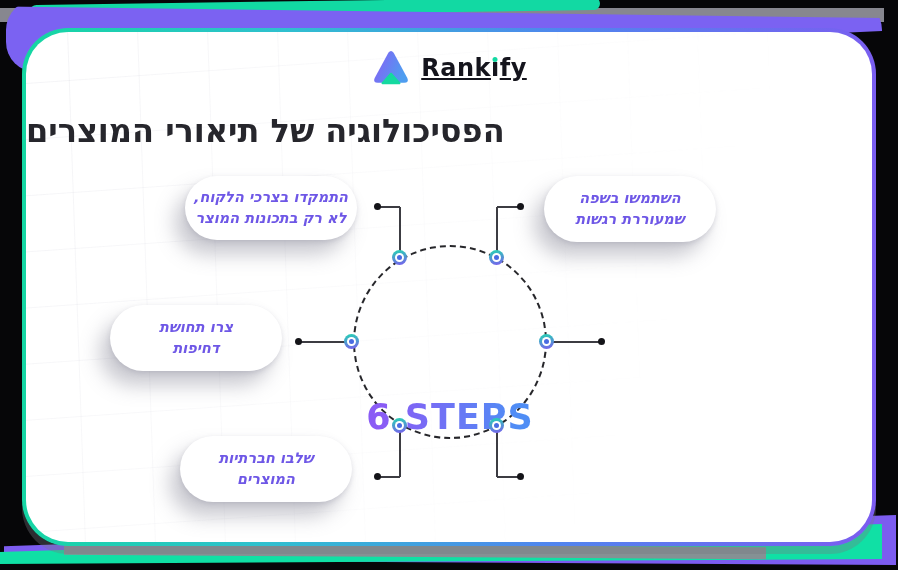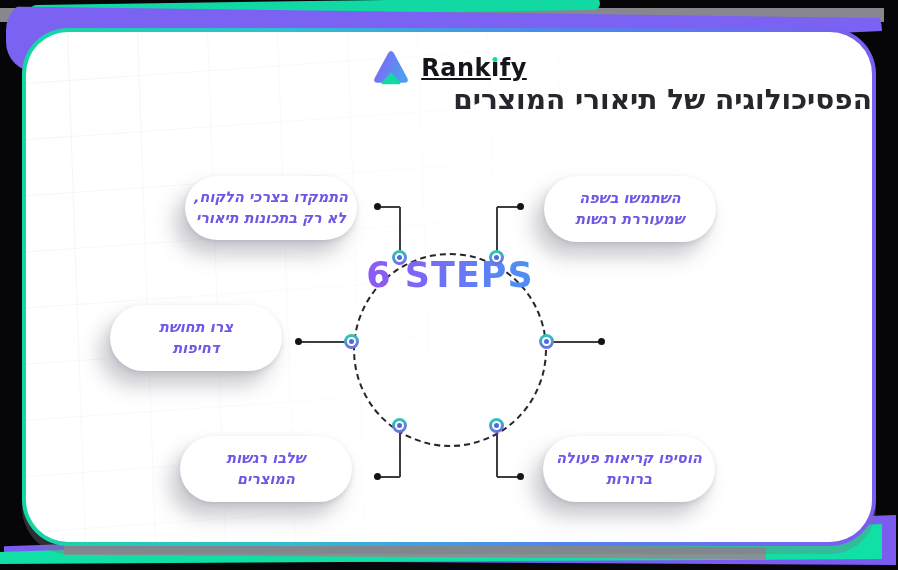--- a/index.html
+++ b/index.html
@@ -39,27 +39,27 @@
   
   .logo{position:absolute;left:0;right:0;top:16px;display:flex;
         justify-content:center;align-items:center;gap:10px;z-index:2;}
   .logo-icon{width:40px;height:40px;}
   .logo-text{font-size:24px;font-weight:bold;color:#15151d;letter-spacing:.5px;text-decoration:underline;}
   .logo-i{position:relative;display:inline-block;}
   .logo-i-dot{position:absolute;left:50%;top:3px;width:5px;height:5px;
         border-radius:50%;background:#12d9a3;transform:translateX(-50%);}
 
   
-  .title{position:absolute;left:0;right:0;top:51px;text-align:right;
-        direction:rtl;font-size:28px;font-weight:bold;color:#26262c;z-index:2;}
-
-  
-  .dashed-circle{position:absolute;left:327px;top:221px;width:194px;height:194px;
+  .title{position:absolute;left:0;right:0;top:80px;text-align:left;
+        direction:rtl;font-size:32px;font-weight:bold;color:#26262c;z-index:2;}
+
+  
+  .dashed-circle{position:absolute;left:327px;top:213px;width:194px;height:194px;
         border:2px dashed #26262a;border-radius:50%;box-sizing:border-box;
-        display:flex;align-items:flex-start;justify-content:center;z-index:1;}
+        display:flex;align-items:flex-end;justify-content:center;z-index:1;}
   .center-label{font-size:35px;font-weight:bold;letter-spacing:1px;
         background:linear-gradient(90deg,#8a5cf5 10%,#4f8df5 90%);
         -webkit-background-clip:text;background-clip:text;
         color:transparent;-webkit-text-fill-color:transparent;}
 
   
   .node{position:absolute;width:15px;height:15px;border-radius:50%;
         background:linear-gradient(170deg,#23d6b2,#7b5cf0);
         display:flex;align-items:center;justify-content:center;z-index:3;}
   .node-inner{width:9px;height:9px;border-radius:50%;background:#ffffff;
@@ -183,34 +183,30 @@
       <span class="edot d-mr"></span>
       <span class="cline l-bl-v"></span>
       <span class="cline l-bl-h"></span>
       <span class="edot d-bl"></span>
       <span class="cline l-br-v"></span>
       <span class="cline l-br-h"></span>
       <span class="edot d-br"></span>
 
       <div class="pill pill-tl">
         <span class="pill-line">התמקדו בצרכי הלקוח,</span>
-        <span class="pill-line">לא רק בתכונות תיאורי</span>
+        <span class="pill-line">לא רק בתכונות המוצר</span>
       </div>
       <div class="pill pill-tr">
         <span class="pill-line">השתמשו בשפה</span>
         <span class="pill-line">שמעוררת רגשות</span>
       </div>
       <div class="pill pill-ml">
         <span class="pill-line">צרו תחושת</span>
         <span class="pill-line">דחיפות</span>
       </div>
       <div class="pill pill-bl">
-        <span class="pill-line">שלבו רגשות</span>
+        <span class="pill-line">שלבו חברתיות</span>
         <span class="pill-line">המוצרים</span>
-      </div>
-      <div class="pill pill-br">
-        <span class="pill-line">הוסיפו קריאות פעולה</span>
-        <span class="pill-line">ברורות</span>
       </div>
 
     </div>
   </div>
 </div>
 
 </body></html>

